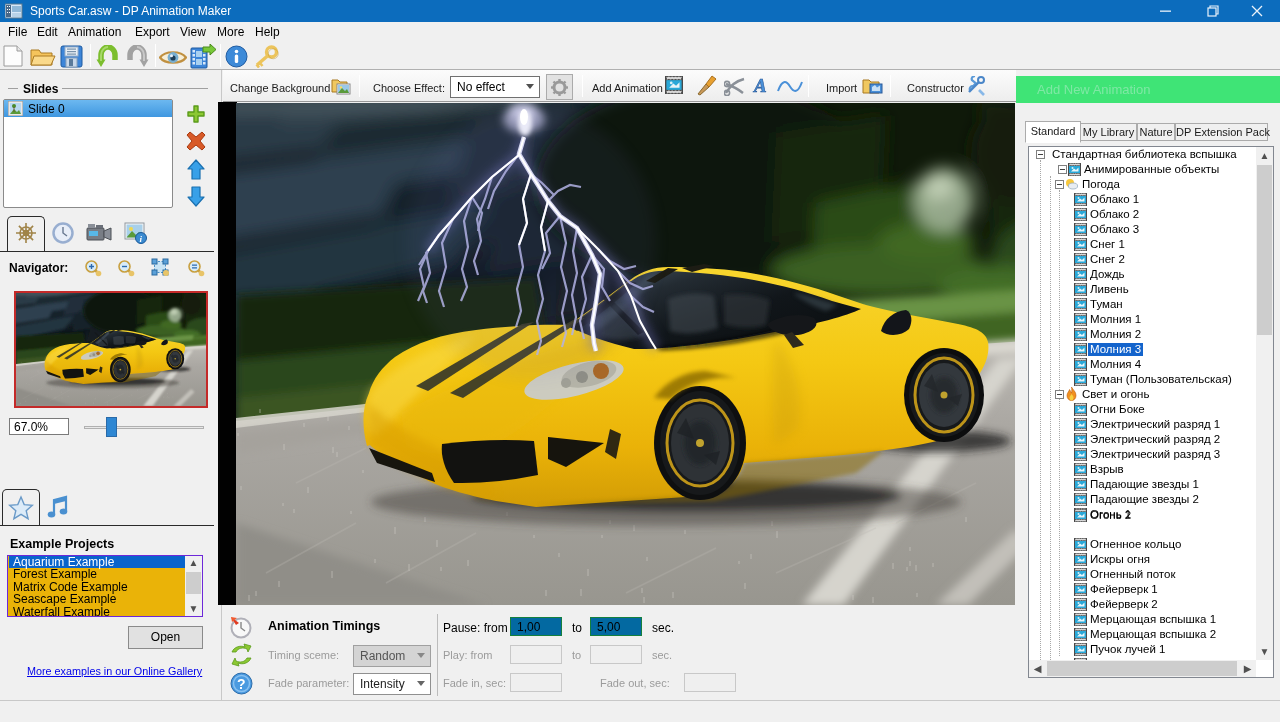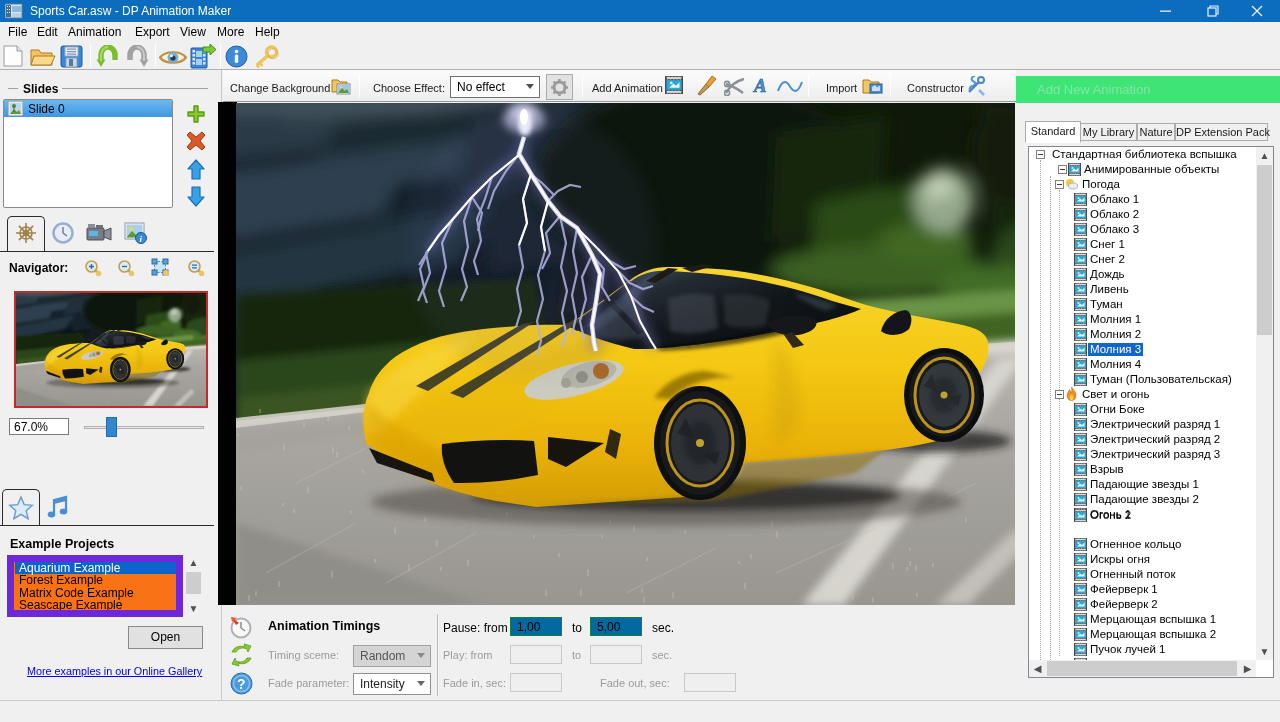--- a/index.html
+++ b/index.html
@@ -21,21 +21,21 @@
 #greenhdr{left:1016px;top:76px;width:264px;height:27px;background:#3fe476}
 #greentext{left:1037px;top:82px;font-size:13px;color:#7fe8a5}
 .rtab{top:123px;height:18px;background:#f0f0f0;border:1px solid #ababab;font-size:11px;text-align:center;color:#1a1a1a;white-space:nowrap;padding-top:2px}
 #treebox{left:1028px;top:146px;width:246px;height:532px;background:#fff;border:1px solid #828790}
 .vscroll{background:#f0f0f0}
 .arrowglyph{color:#505050;font-size:10px;text-align:center}
 .gbold{font-weight:bold;font-size:12px}
 #slidelist{left:3px;top:99px;width:170px;height:109px;background:#fff;border:1px solid #8a8a8a;border-radius:2px}
 #navthumb{left:14px;top:291px;width:194px;height:117px;border:2px solid #c42a29;background:#333}
 #pctbox{left:9px;top:418px;width:60px;height:17px;background:#fff;border:1px solid #7a7a7a;font-size:12px;padding:1px 0 0 4px}
-#examplelist{left:7px;top:555px;width:176px;height:62px;background:#f97316;border:7px solid #6d28d9;overflow:hidden}
+#examplelist{left:7px;top:555px;width:196px;height:62px;background:#eab308;border:1px solid #6d28d9;overflow:hidden}
 .exrow{position:absolute;left:1px;font-size:12px;padding-left:4px;width:178px;height:12.4px;line-height:12.4px}
 #openbtn{left:128px;top:626px;width:75px;height:23px;background:#e1e1e1;border:1px solid #8a8a8a;text-align:center;line-height:21px;font-size:12px}
 #gallink{left:27px;top:665px;font-size:10.8px;color:#0000e8;text-decoration:underline}
 #bottompanel{left:223px;top:610px;width:793px;height:90px;background:#f0f0f0}
 .din{background:#efefef;border:1px solid #c8c8c8}
 .ein{background:#0369a1;border:1px solid #15803d}
 .glabel{color:#9b9b9b;font-size:11px}
 .combo{font-size:12px;padding:3px 0 0 6px}
 .carrow{position:absolute;right:5px;top:7px;width:0;height:0;border-left:4px solid transparent;border-right:4px solid transparent;border-top:5px solid #505050}
 </style>

